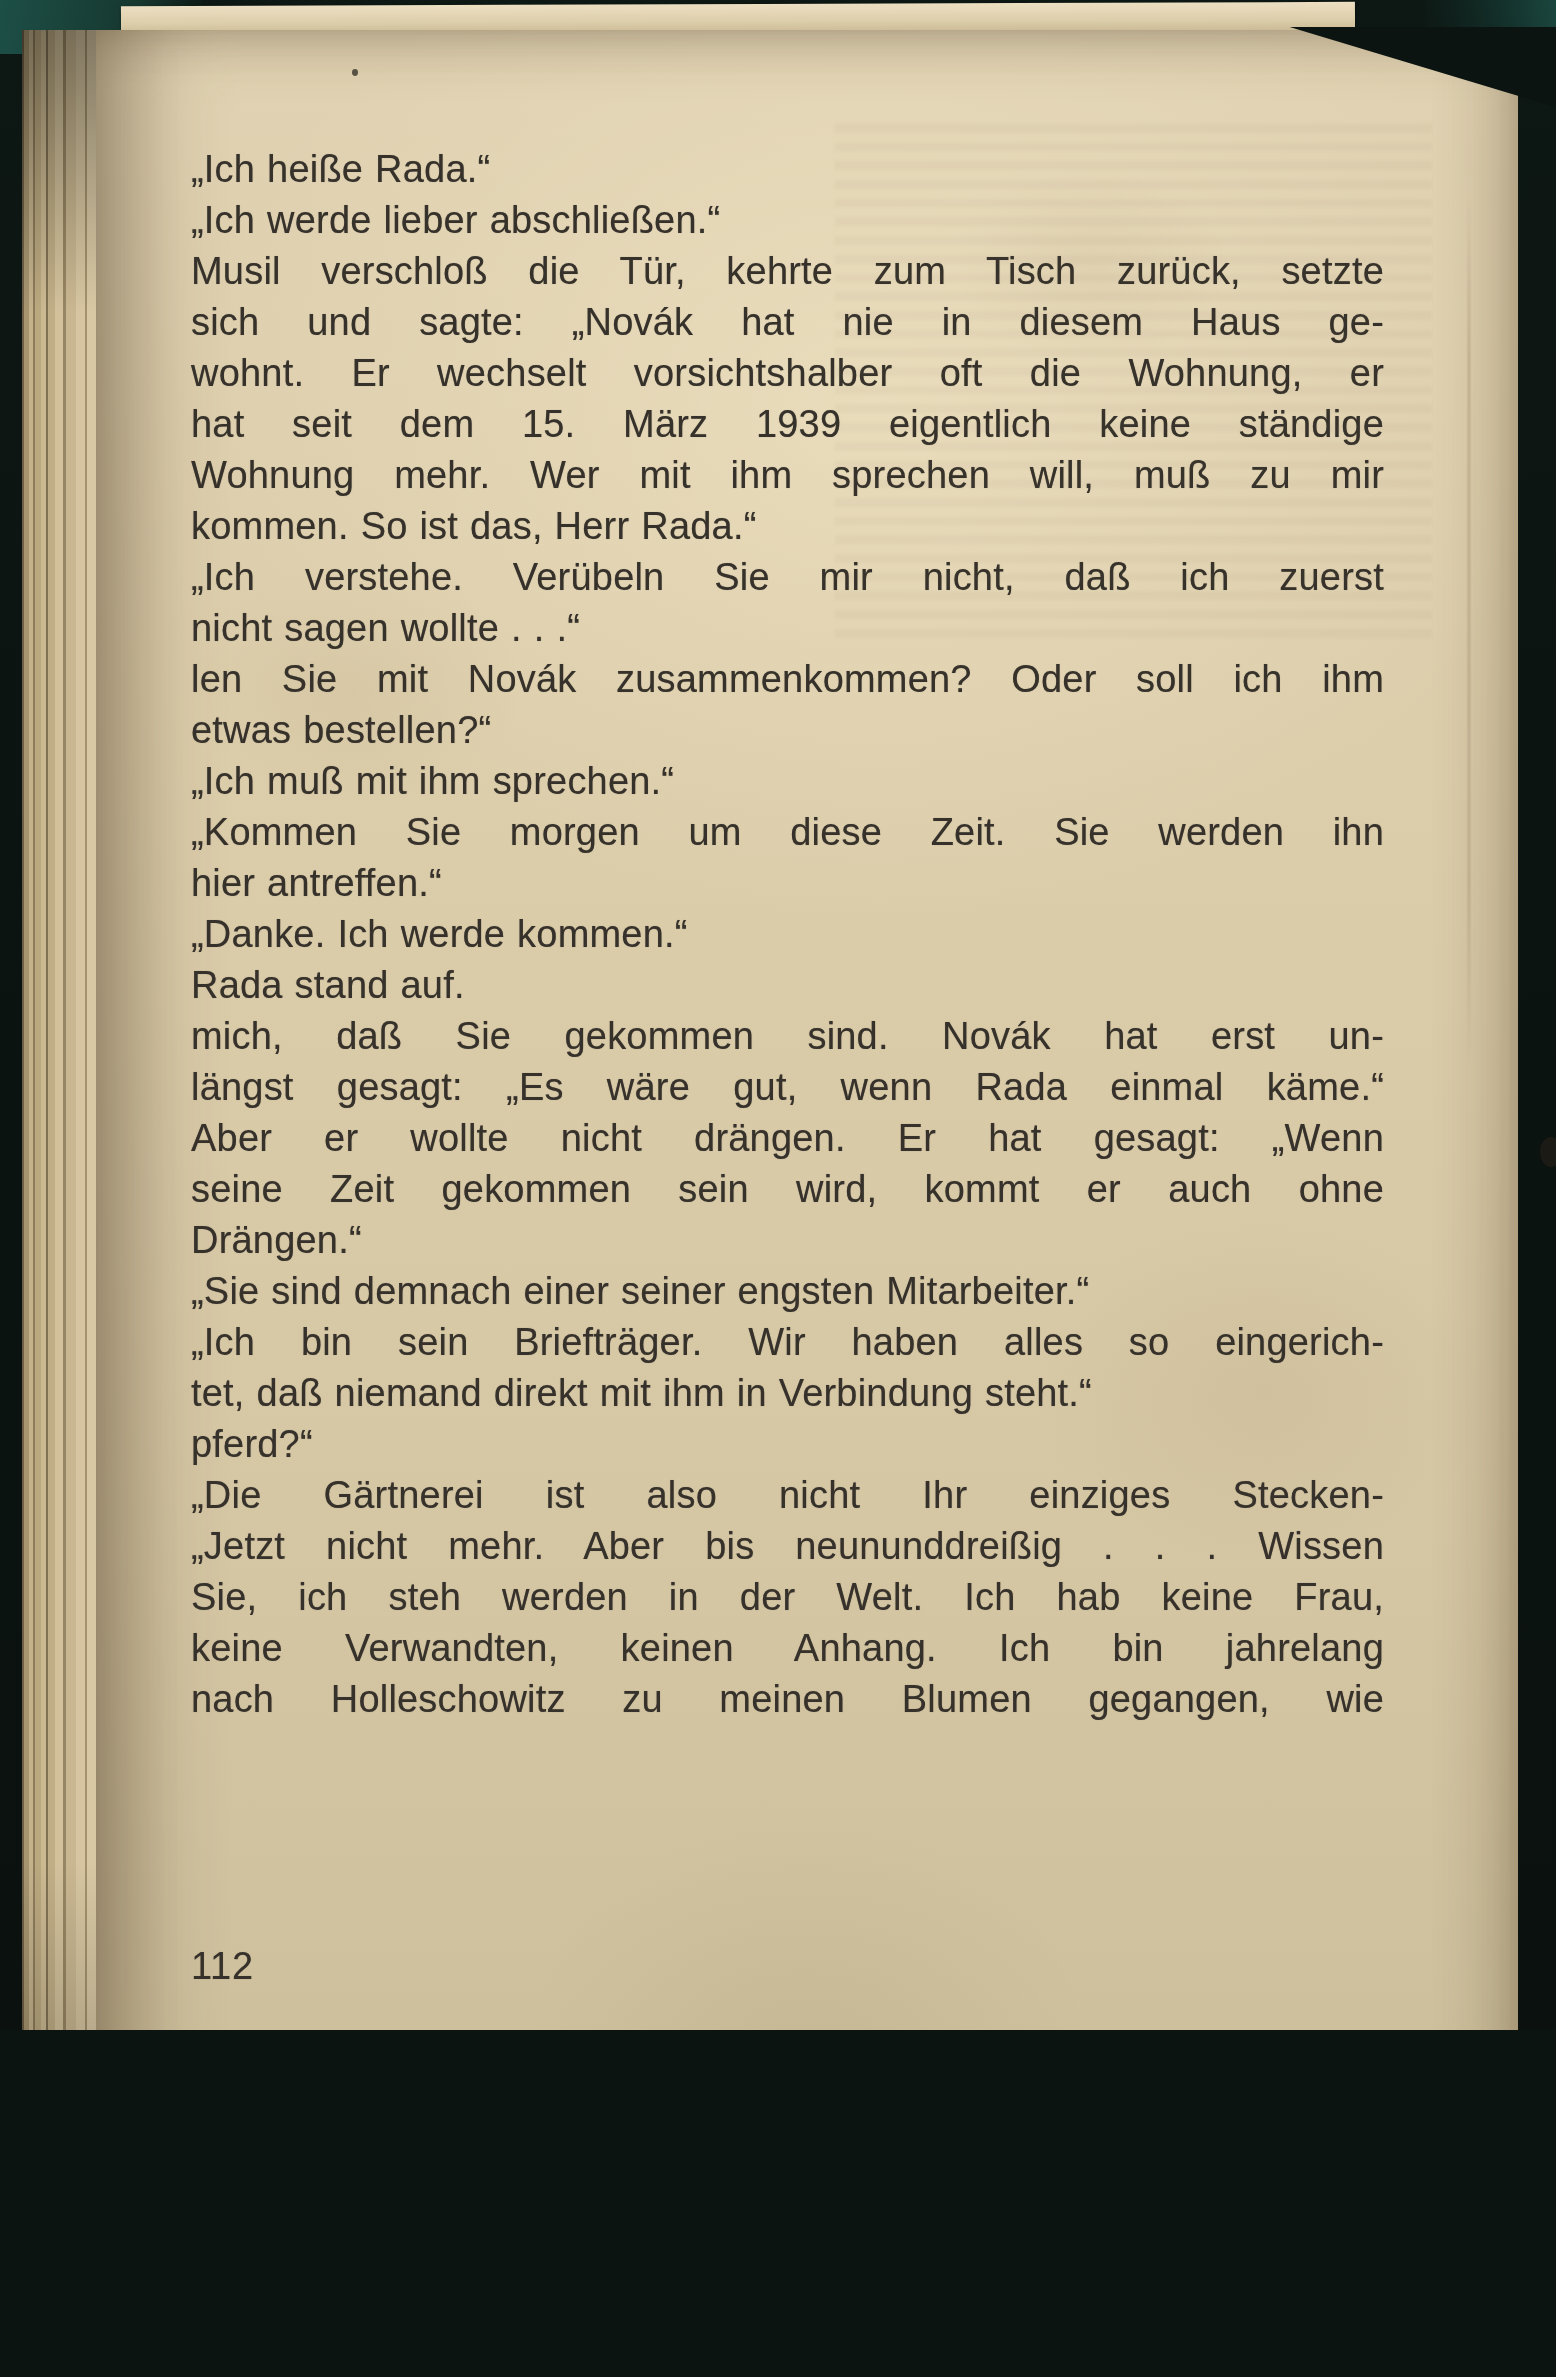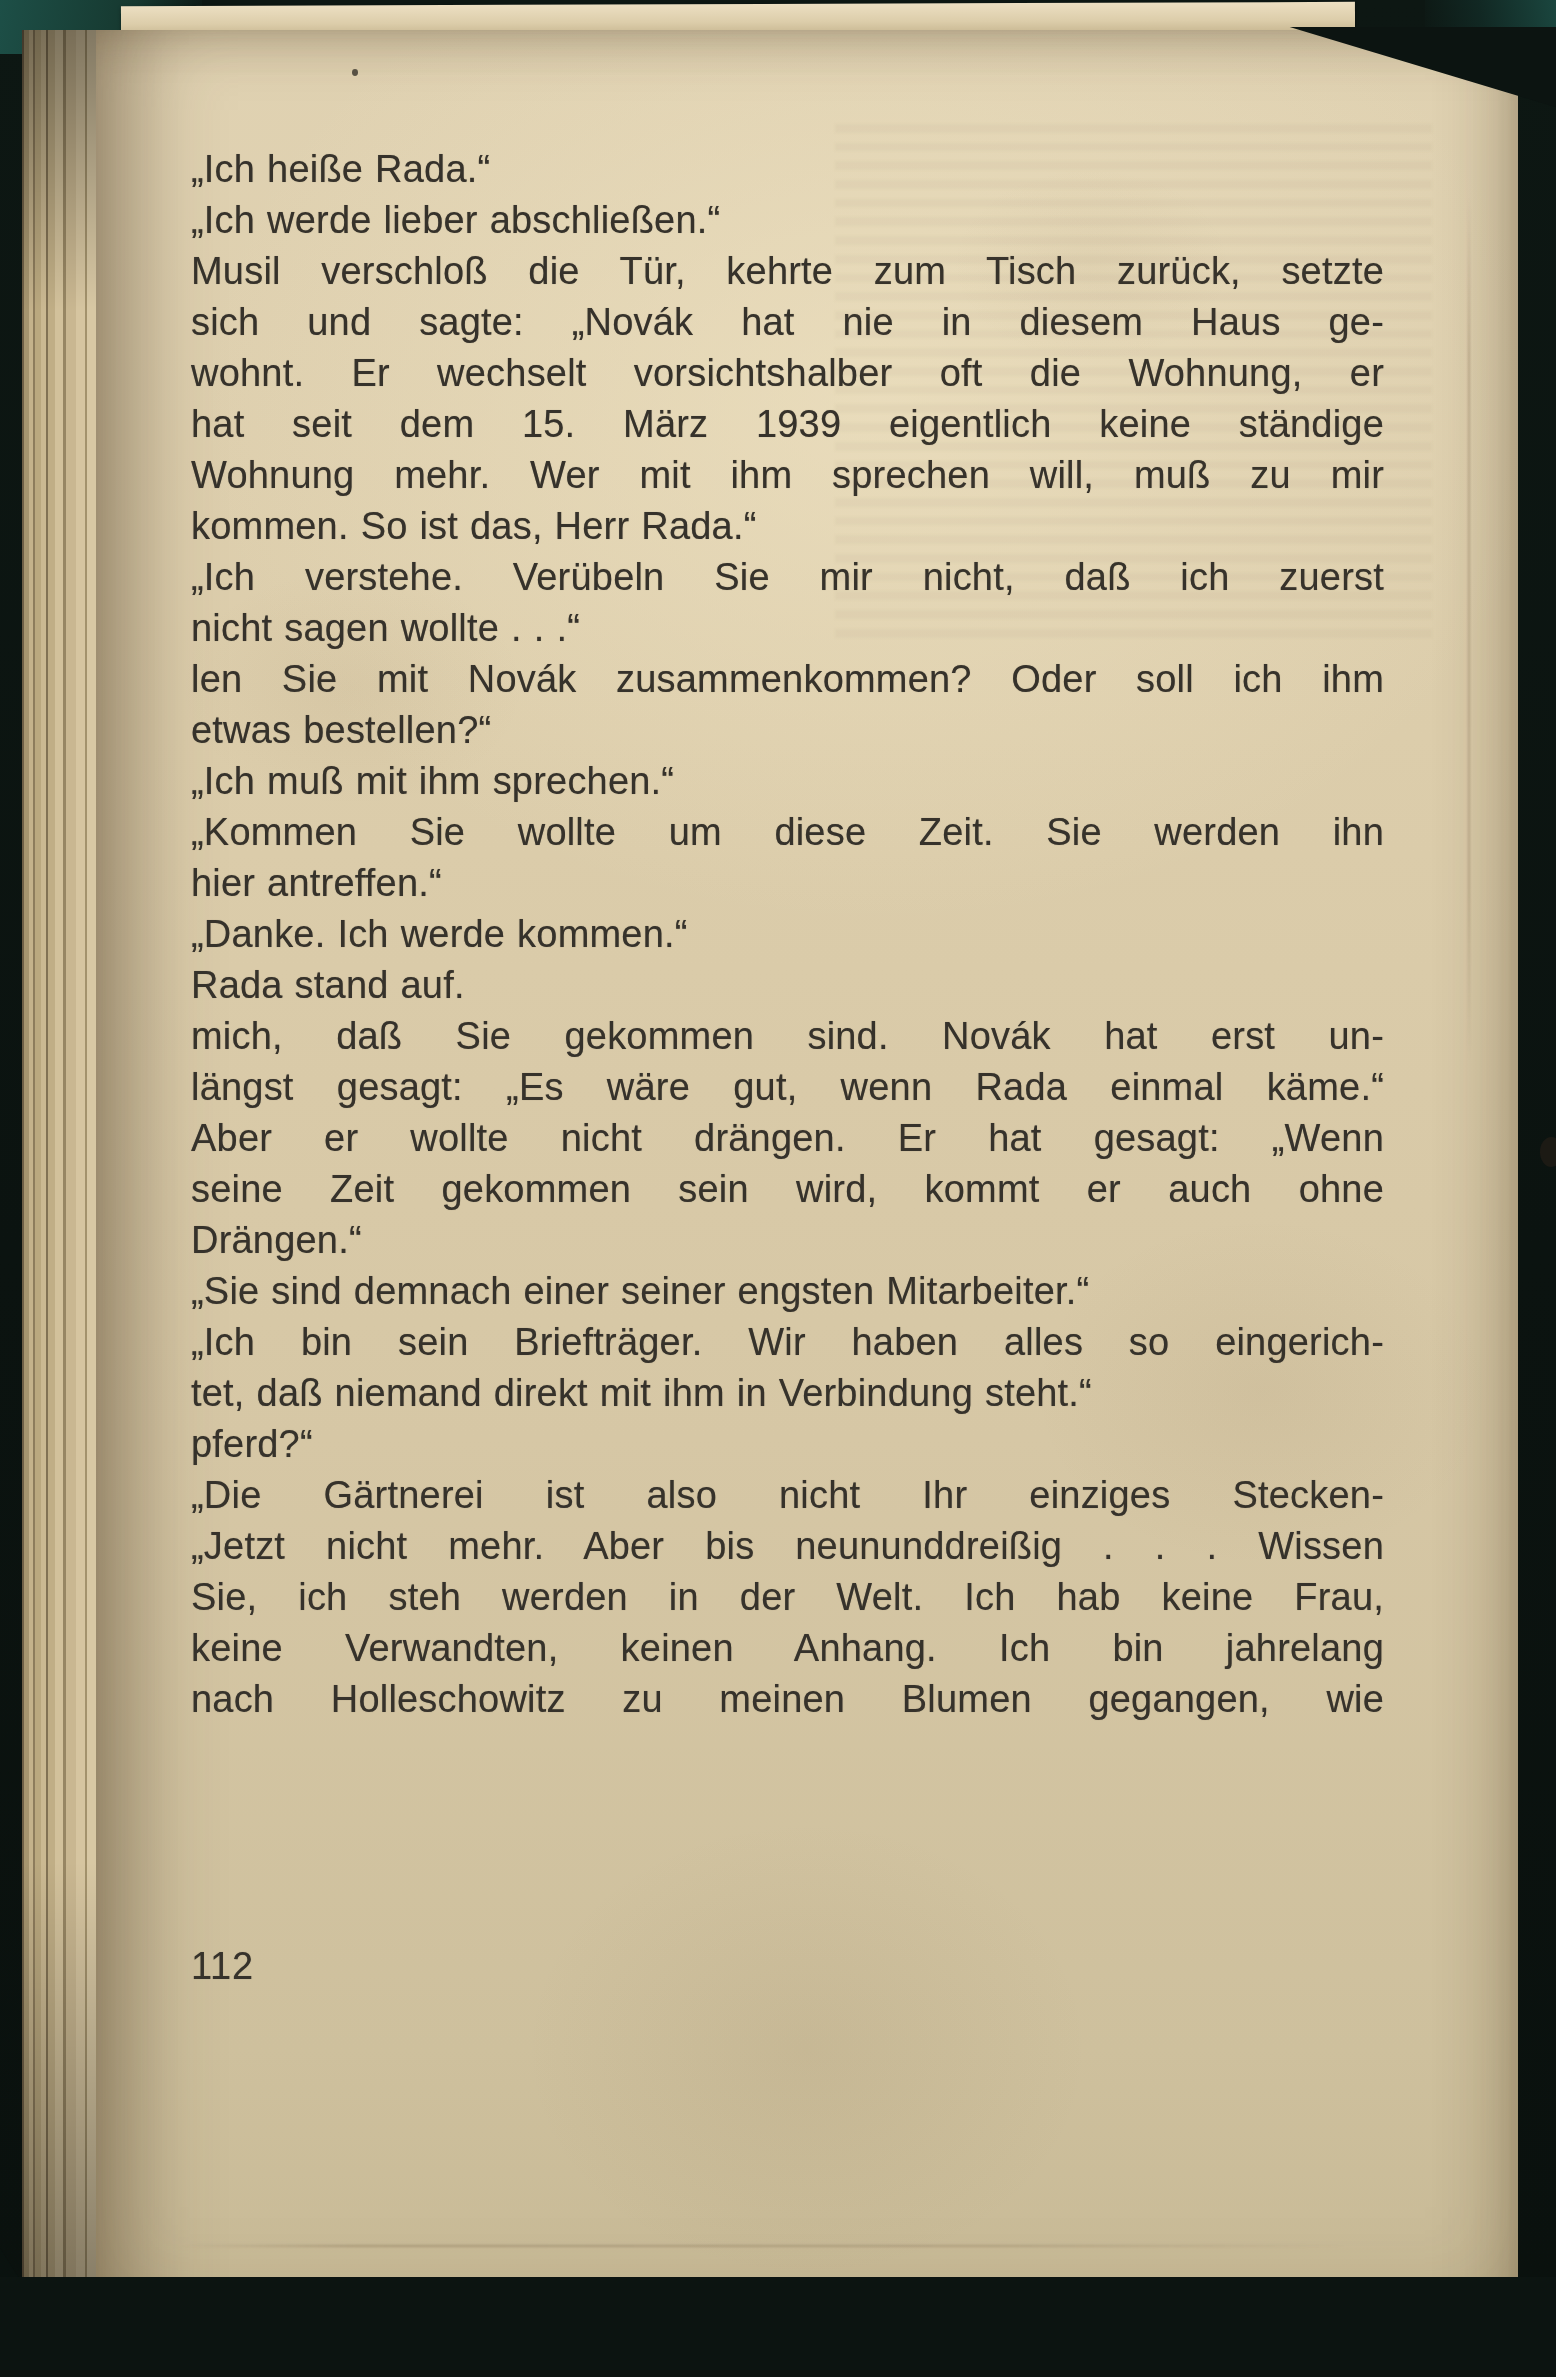--- a/index.html
+++ b/index.html
@@ -3,21 +3,21 @@
 <meta charset="utf-8">
 <style>
   html, body {
     margin: 0;
     padding: 0;
     background: #0c1411;
   }
   .scene {
     position: relative;
     width: 1557px;
-    height: 2277px;
+    height: 2030px;
     background:
       linear-gradient(180deg, #0d1713 0%, #0b1310 55%, #0a110e 100%);
     overflow: hidden;
     font-family: "Liberation Sans", sans-serif;
   }
 
   
   .cloth-tl {
     position: absolute; left: 0; top: 0;
     width: 202px; height: 54px;
@@ -185,21 +185,21 @@
           <div class="line justify">sich und sagte: „Novák hat nie in diesem Haus ge-</div>
           <div class="line justify">wohnt. Er wechselt vorsichtshalber oft die Wohnung, er</div>
           <div class="line justify">hat seit dem 15. März 1939 eigentlich keine ständige</div>
           <div class="line justify">Wohnung mehr. Wer mit ihm sprechen will, muß zu mir</div>
           <div class="line">kommen. So ist das, Herr Rada.“</div>
           <div class="line justify">„Ich verstehe. Verübeln Sie mir nicht, daß ich zuerst</div>
           <div class="line">nicht sagen wollte . . .“</div>
           <div class="line justify">len Sie mit Novák zusammenkommen? Oder soll ich ihm</div>
           <div class="line">etwas bestellen?“</div>
           <div class="line">„Ich muß mit ihm sprechen.“</div>
-          <div class="line justify">„Kommen Sie wollte um diese Zeit. Sie werden ihn</div>
+          <div class="line justify">„Kommen Sie morgen um diese Zeit. Sie werden ihn</div>
           <div class="line">hier antreffen.“</div>
           <div class="line">„Danke. Ich werde kommen.“</div>
           <div class="line">Rada stand auf.</div>
           <div class="line justify">mich, daß Sie gekommen sind. Novák hat erst un-</div>
           <div class="line justify">längst gesagt: „Es wäre gut, wenn Rada einmal käme.“</div>
           <div class="line justify">Aber er wollte nicht drängen. Er hat gesagt: „Wenn</div>
           <div class="line justify">seine Zeit gekommen sein wird, kommt er auch ohne</div>
           <div class="line">Drängen.“</div>
           <div class="line">„Sie sind demnach einer seiner engsten Mitarbeiter.“</div>
           <div class="line justify">„Ich bin sein Briefträger. Wir haben alles so eingerich-</div>

